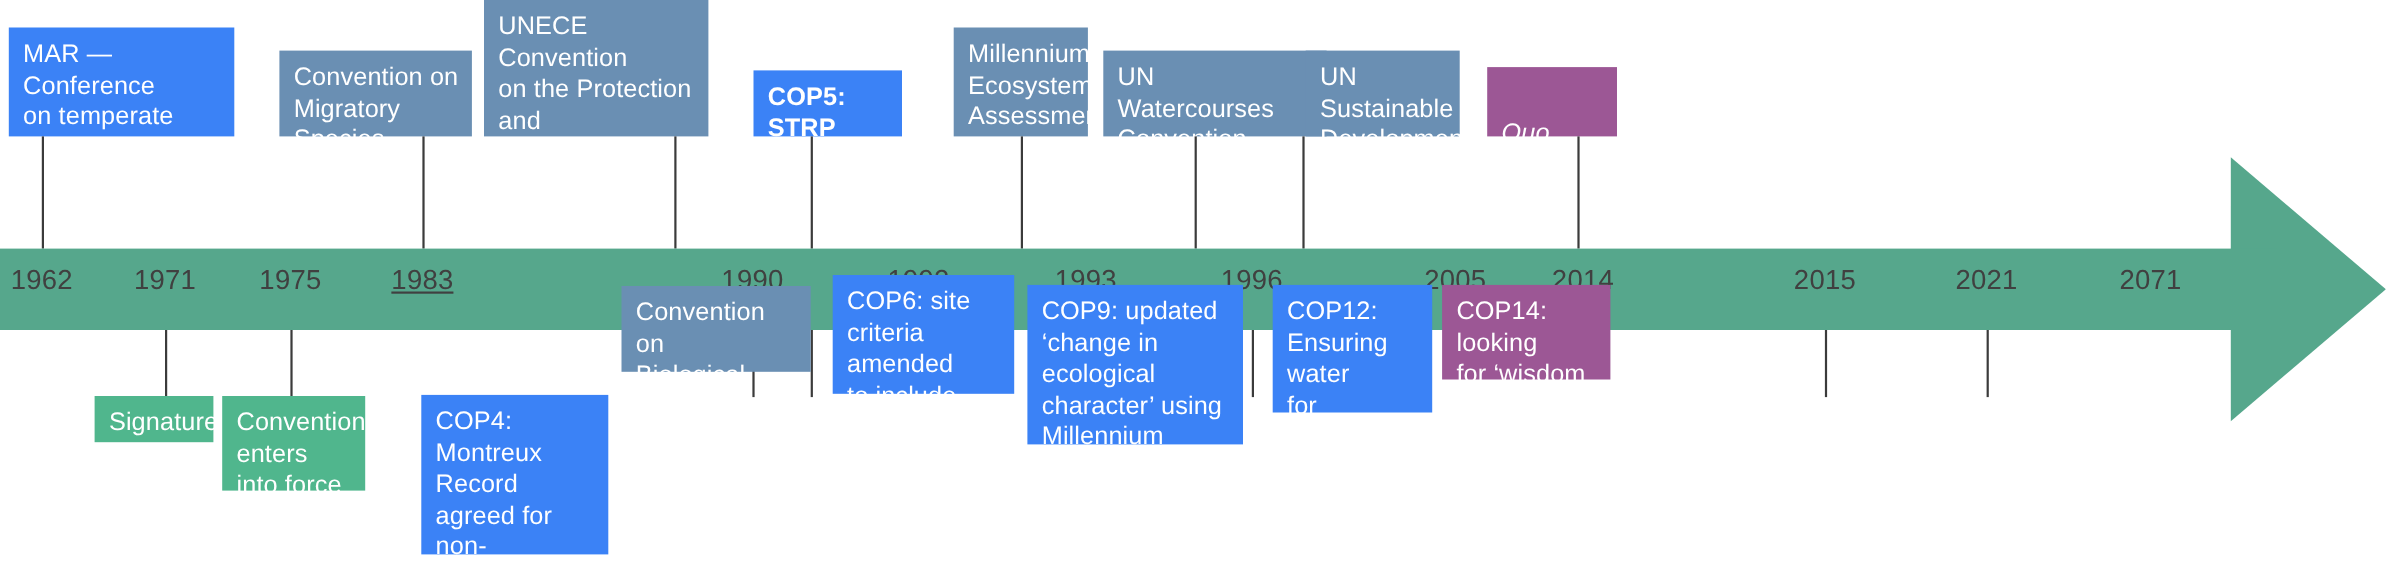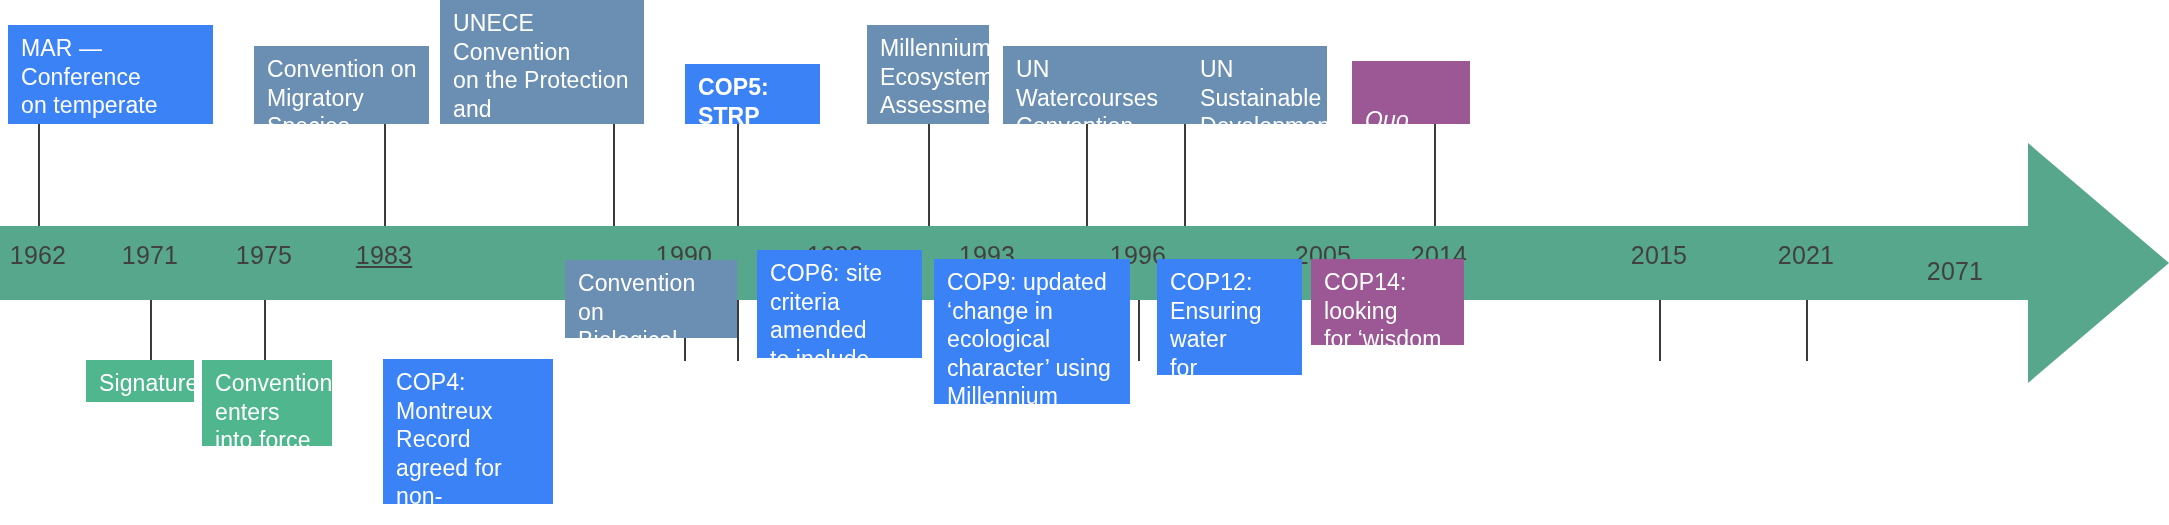--- a/index.html
+++ b/index.html
@@ -139,21 +139,21 @@
   <span class="year" style="left:264px;">1975</span>
   <span class="year" style="left:384px;text-decoration:underline;">1983</span>
   <span class="year" style="left:684px;">1990</span>
   <span class="year" style="left:835px;">1992</span>
   <span class="year" style="left:987px;">1993</span>
   <span class="year" style="left:1138px;">1996</span>
   <span class="year" style="left:1290px;margin-left:33px;">2005</span>
   <span class="year" style="left:1439px;">2014</span>
   <span class="year" style="left:1659px;">2015</span>
   <span class="year" style="left:1806px;">2021</span>
-  <span class="year" style="left:1955px;margin-top:16px;">2071</span>
+  <span class="year" style="left:1955px;">2071</span>
 
   <div class="leader" style="left:150px;  top:300px; height:61px;"></div>
   <div class="leader" style="left:264px;  top:300px; height:61px;"></div>
   <div class="leader" style="left:684px;  top:300px; height:61px;"></div>
   <div class="leader" style="left:737px;  top:300px; height:61px;"></div>
   <div class="leader" style="left:1138px; top:300px; height:61px;"></div>
   <div class="leader" style="left:1290px; top:300px; height:61px;"></div>
   <div class="leader" style="left:1659px; top:300px; height:61px;"></div>
   <div class="leader" style="left:1806px; top:300px; height:61px;"></div>
 

